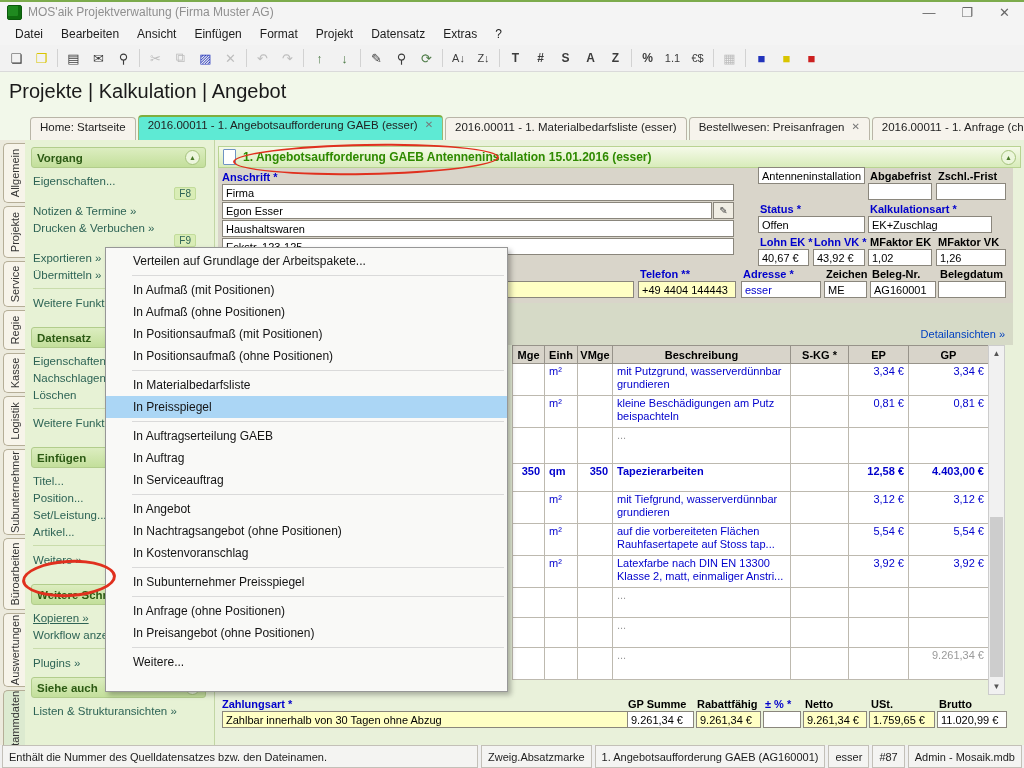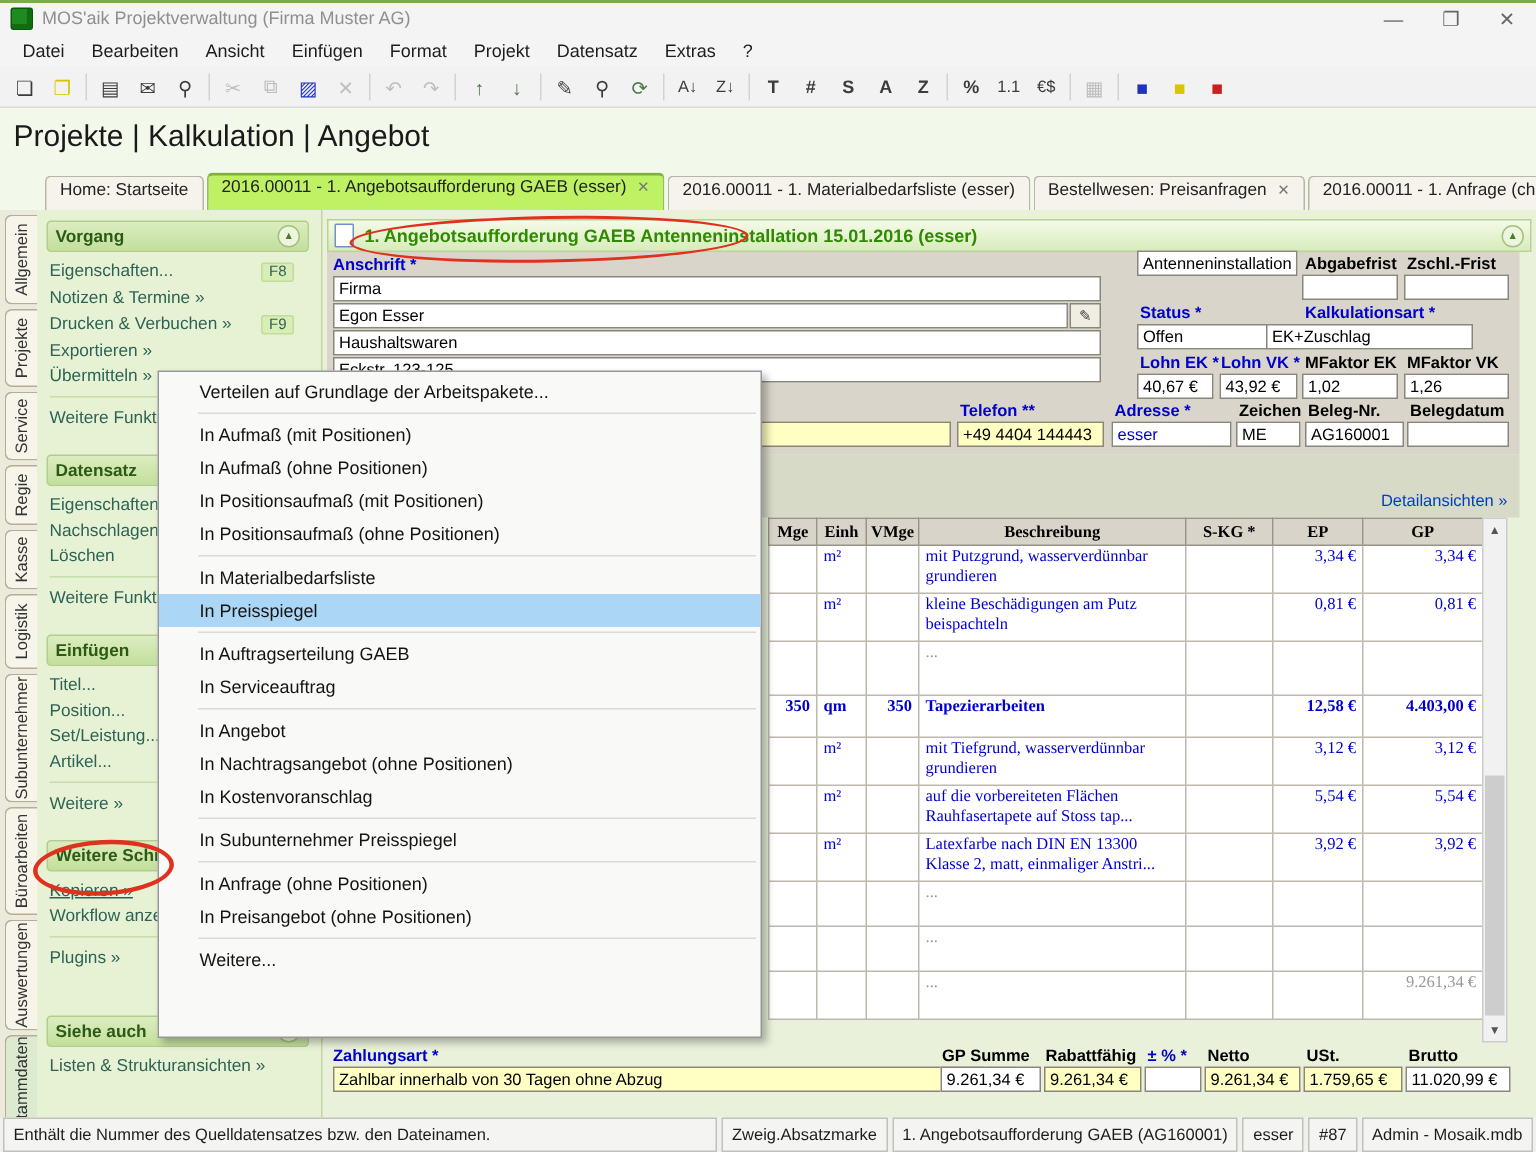--- a/index.html
+++ b/index.html
@@ -27,21 +27,21 @@
   .c-blue{color:#2233bb;}.c-yellow{color:#d9c500;}.c-red{color:#cc2020;}
   .c-green{color:#4c7a46;}
   .tsep{width:1px;height:18px;background:#d2d2d2;margin:0 3px;}
   
   .breadcrumb{position:absolute;left:0;top:72px;width:1024px;height:40px;background:#f2f8ea;
               font-size:20px;color:#1a1a1a;padding:8px 0 0 9px;box-sizing:border-box;}
   .tabbar{position:absolute;left:0;top:112px;width:1024px;height:28px;background:#f2f8ea;
           display:flex;align-items:flex-end;padding-left:30px;box-sizing:border-box;gap:2px;}
   .tab{height:19px;background:#f6f3ec;border:1px solid #b9b5a7;border-bottom:none;border-radius:4px 4px 0 0;
        padding:3px 9px 0;font-size:11.5px;color:#222;display:flex;gap:7px;white-space:nowrap;}
-  .tab.active{background:#bef264;border-color:#9cb571;border-top:2px solid #7fae3f;height:21px;padding-top:2px;margin-top:48px;}
+  .tab.active{background:#5eead4;border-color:#9cb571;border-top:2px solid #7fae3f;height:21px;padding-top:2px;margin-top:48px;}
   .tab .x{color:#777;font-size:10px;}
   .tab .x:empty{display:none;}
   
   .vtabs{position:absolute;left:0;top:140px;width:25px;height:605px;background:#eceadd;
          display:flex;flex-direction:column;gap:3px;padding-top:3px;box-sizing:border-box;}
   .vtab{width:21px;margin-left:3px;background:#f7f4ea;border:1px solid #b5ae97;border-right:none;
         border-radius:5px 0 0 5px;position:relative;flex:none;}
   .vtab.active{background:#dcead0;}
   .vtab span{position:absolute;left:50%;top:50%;transform:translate(-50%,-50%) rotate(-90deg);
              white-space:nowrap;font-size:11px;color:#333;}
@@ -49,21 +49,21 @@
   .sidebar{position:absolute;left:25px;top:140px;width:190px;height:605px;background:#e7f2d5;
            border-right:1px solid #c2d6a4;display:flex;flex-direction:column;
            padding:7px 8px 0 6px;box-sizing:border-box;}
   .section{margin-top:16px;}
   .section.first{margin-top:0;}
   .section.last{margin-top:auto;margin-bottom:26px;}
   .sec-h{background:linear-gradient(#dcedc0,#c3df9b);border:1px solid #b2cd8c;border-radius:3px;height:19px;
          display:flex;align-items:center;padding:0 5px;font-weight:bold;font-size:11.5px;color:#2c5a14;}
   .sec-h .arr{margin-left:auto;width:13px;height:13px;border-radius:50%;background:#ecf6dc;
               border:1px solid #a5c27c;font-size:7px;color:#4a7a2a;display:flex;align-items:center;justify-content:center;}
-  .s-item{display:flex;font-size:11.5px;color:#2d6355;padding:2.5px 2px 2.5px 2px;white-space:nowrap;}
+  .s-item{display:flex;font-size:11.5px;color:#2d6355;padding:2.5px 2px 2.5px 2px;white-space:nowrap;flex-direction:column;}
   .s-item .sc{margin-left:auto;background:#d9edb6;border:1px solid #c2dc9a;border-radius:2px;
               font-size:10px;padding:0 4px;color:#2d6355;margin-right:8px;}
   .s-item.u{text-decoration:underline;}
   .s-div{height:1px;background:#c9dcab;margin:5px 2px;}
   .s-pad{height:4px;}
   
   .doc-header{position:absolute;left:218px;top:146px;width:803px;height:22px;
               background:linear-gradient(#f5fae9,#d8ecba);border:1px solid #b9d392;
               display:flex;align-items:center;padding:0 4px;box-sizing:border-box;}
   .doc-icon{width:11px;height:14px;background:#fff;border:1px solid #6f93c4;border-radius:1px;flex:none;}
@@ -77,21 +77,21 @@
   .inp{position:absolute;height:17px;background:#fff;border:1px solid #8a867c;font-size:11px;color:#000;
        padding:1.5px 3px;box-sizing:border-box;white-space:nowrap;overflow:hidden;}
   .inp.yellow{background:#ffffc4;}
   .inp.blue-text{color:#0000cc;}
   .inp-btn{position:absolute;background:#f0ede3;border:1px solid #8a867c;font-size:10px;color:#444;
            display:flex;align-items:center;justify-content:center;box-sizing:border-box;}
   .detail-link{position:absolute;left:902px;top:328px;width:103px;text-align:right;
                font-size:11px;color:#0040c0;}
   
   .grid{position:absolute;left:512px;top:345px;border-collapse:collapse;table-layout:fixed;
-        background:#fff;font-size:11px;font-family:Liberation Serif, serif;}
+        background:#fff;font-size:11px;}
   .grid th{background:#d8d4ca;border:1px solid #97938a;font-weight:bold;color:#000;
            padding:1px 2px;height:15px;font-size:11px;}
   .grid td{border:1px solid #bdb9af;color:#0000cc;padding:1px 4px;vertical-align:top;line-height:13px;overflow:hidden;}
   .grid .num{text-align:right;}
   .grid tr.bold-row td{font-weight:bold;border-top:1px solid #8a867c;}
   .grid td.dots{color:#9a9a9a;}
   .grid td.gray{color:#9a9a9a;}
   .vscroll{position:absolute;left:988px;top:345px;width:17px;height:350px;background:#f1f1f1;
            border:1px solid #cccccc;box-sizing:border-box;}
   .vs-btn{height:15px;display:flex;align-items:center;justify-content:center;font-size:8px;color:#555;}
@@ -369,21 +369,21 @@
   <span class="lbl" style="left:760px;top:170px">Kurztext</span>
   <div class="inp" style="left:758px;top:167px;width:107px">Antenneninstallation</div>
   <span class="lbl" style="left:870px;top:170px">Abgabefrist</span>
   <div class="inp" style="left:868px;top:183px;width:64px"></div>
   <span class="lbl" style="left:938px;top:170px">Zschl.-Frist</span>
   <div class="inp" style="left:936px;top:183px;width:70px"></div>
 
   <span class="lbl blue" style="left:760px;top:203px">Status *</span>
   <div class="inp" style="left:758px;top:216px;width:107px">Offen</div>
   <span class="lbl blue" style="left:870px;top:203px">Kalkulationsart *</span>
-  <div class="inp" style="left:844px;top:216px;width:138px">EK+Zuschlag</div>
+  <div class="inp" style="left:868px;top:216px;width:124px">EK+Zuschlag</div>
 
   <span class="lbl blue" style="left:760px;top:236px">Lohn EK *</span>
   <div class="inp" style="left:758px;top:249px;width:51px">40,67 €</div>
   <span class="lbl blue" style="left:814px;top:236px">Lohn VK *</span>
   <div class="inp" style="left:813px;top:249px;width:52px">43,92 €</div>
   <span class="lbl" style="left:870px;top:236px">MFaktor EK</span>
   <div class="inp" style="left:868px;top:249px;width:64px">1,02</div>
   <span class="lbl" style="left:938px;top:236px">MFaktor VK</span>
   <div class="inp" style="left:936px;top:249px;width:70px">1,26</div>
 
@@ -542,20 +542,21 @@
     <div class="ctx-sep"></div>
     <div class="ctx-item">In Aufmaß (mit Positionen)</div>
     <div class="ctx-item">In Aufmaß (ohne Positionen)</div>
     <div class="ctx-item">In Positionsaufmaß (mit Positionen)</div>
     <div class="ctx-item">In Positionsaufmaß (ohne Positionen)</div>
     <div class="ctx-sep"></div>
     <div class="ctx-item">In Materialbedarfsliste</div>
     <div class="ctx-item hl">In Preisspiegel</div>
     <div class="ctx-sep"></div>
     <div class="ctx-item">In Auftragserteilung GAEB</div>
+    <div class="ctx-item">In Auftrag</div>
     <div class="ctx-item">In Serviceauftrag</div>
     <div class="ctx-sep"></div>
     <div class="ctx-item">In Angebot</div>
     <div class="ctx-item">In Nachtragsangebot (ohne Positionen)</div>
     <div class="ctx-item">In Kostenvoranschlag</div>
     <div class="ctx-sep"></div>
     <div class="ctx-item">In Subunternehmer Preisspiegel</div>
     <div class="ctx-sep"></div>
     <div class="ctx-item">In Anfrage (ohne Positionen)</div>
     <div class="ctx-item">In Preisangebot (ohne Positionen)</div>

